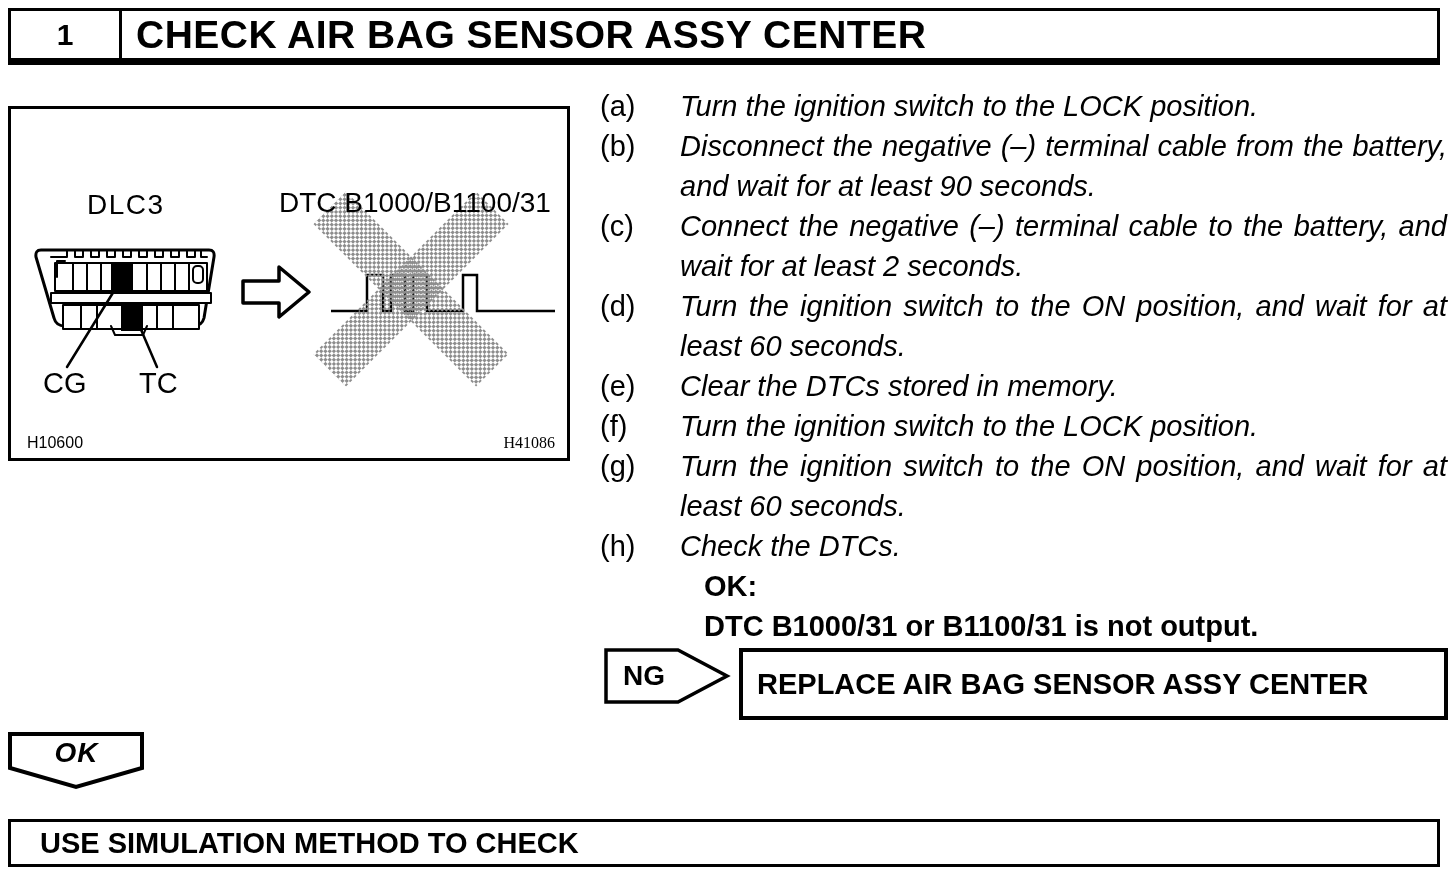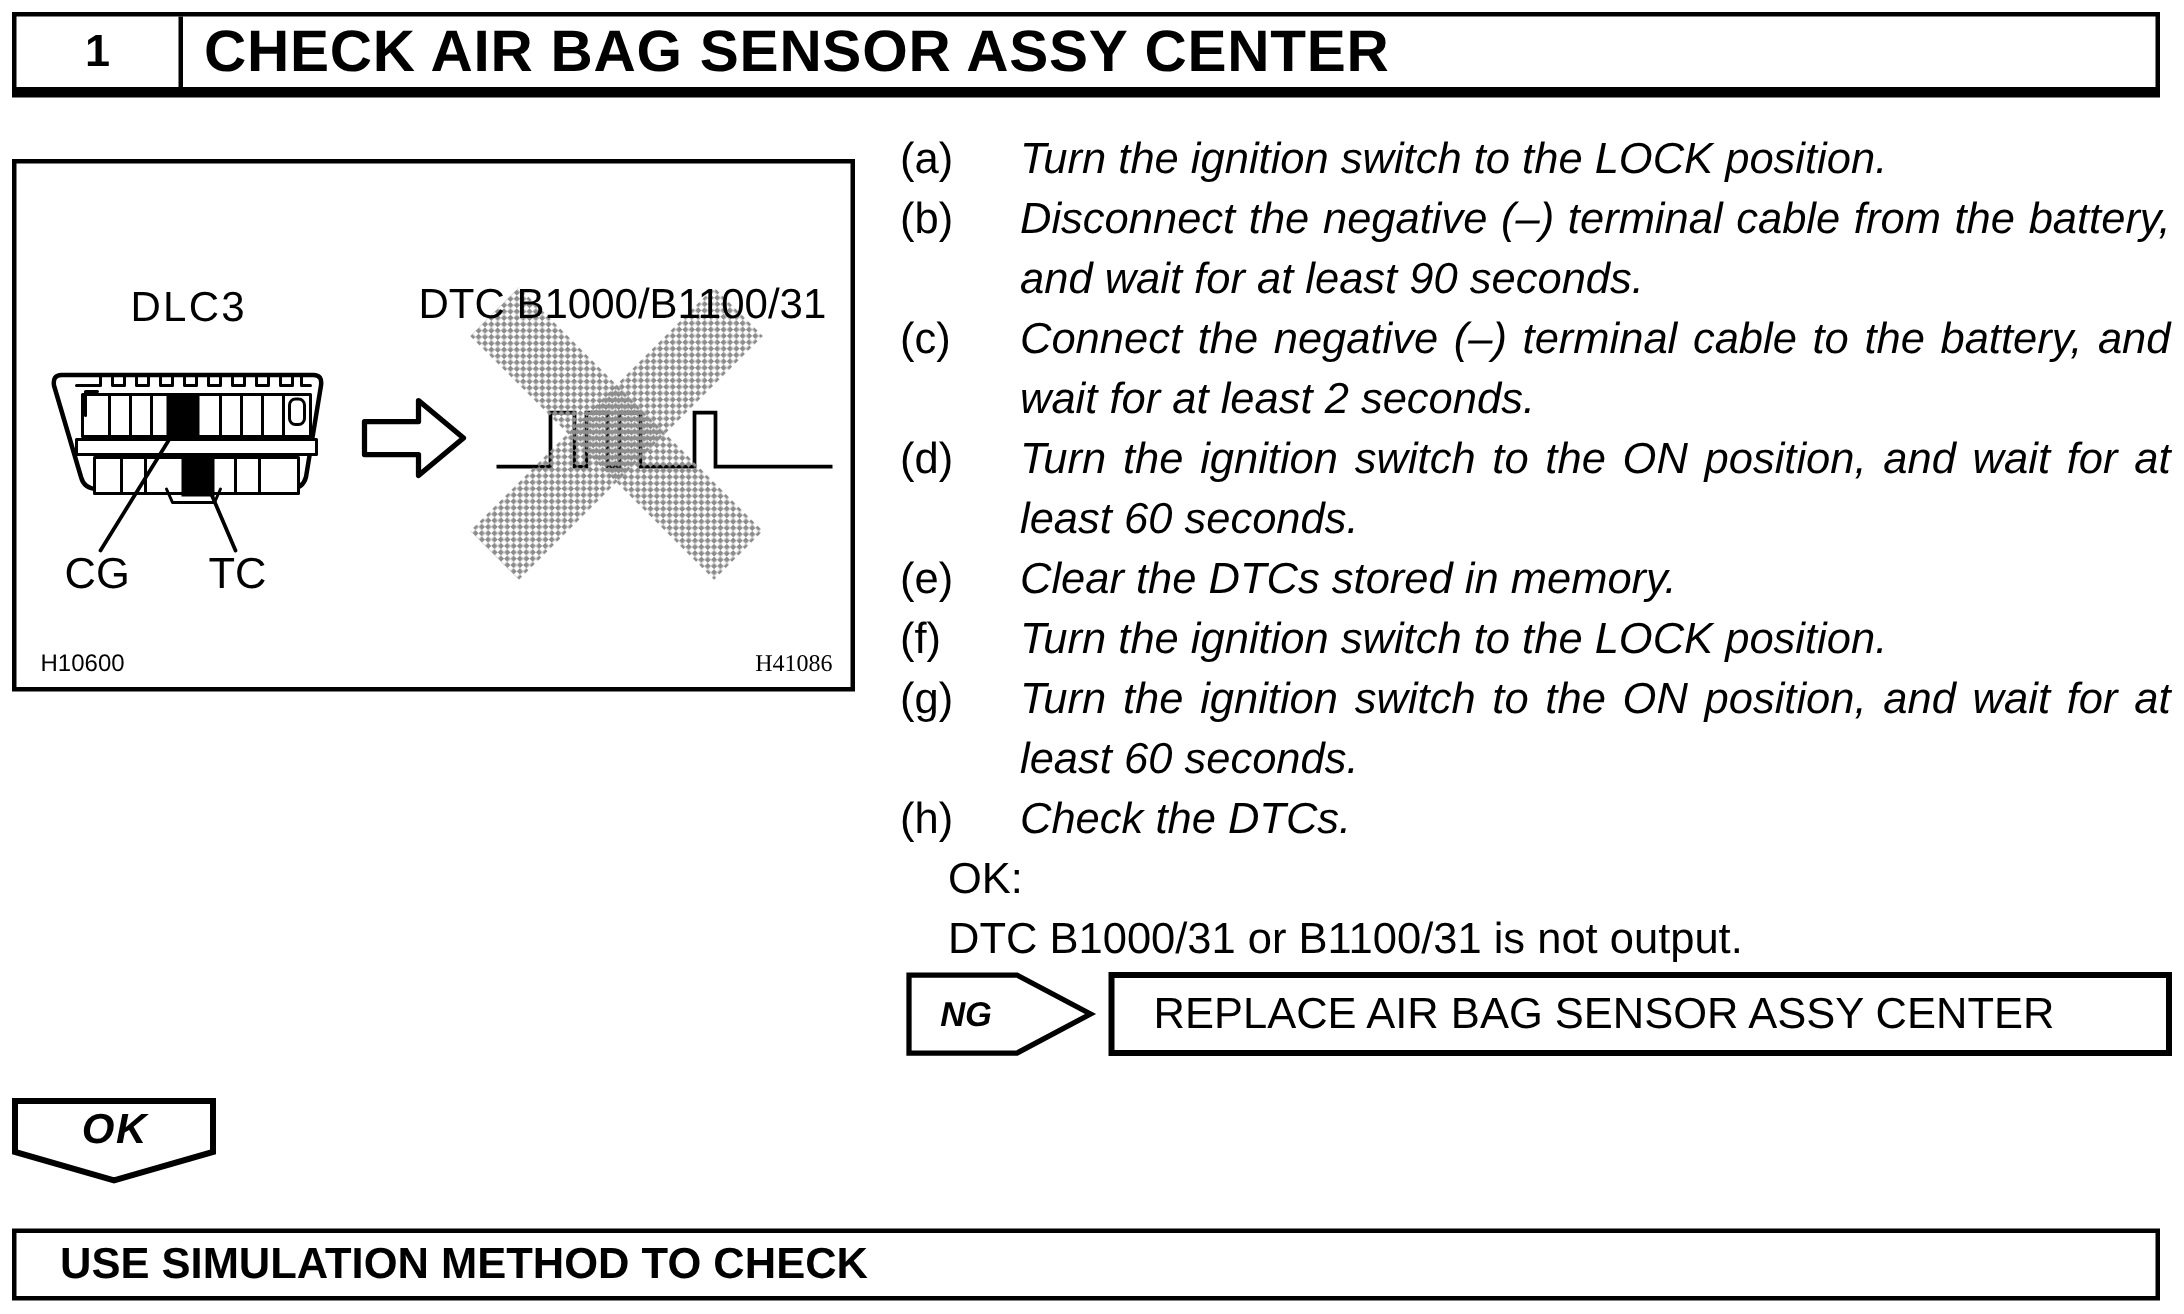--- a/index.html
+++ b/index.html
@@ -39,35 +39,35 @@
   .fig-ref  { position:absolute; bottom:6px; font-size:16px; }
   .ref-left  { left:16px; }
   .ref-right { right:12px;font-family:Liberation Serif, serif; }
 
   
   .steps { position:absolute; left:600px; top:86px; width:847px; }
   .step { display:flex; }
   .step-label { width:80px; flex:none; font-size:29px; line-height:40px; }
   .step-text  { width:767px; font-size:29px; line-height:40px;
                 text-align:justify; hyphens:manual;font-style:italic; }
-  .result-line { margin-left:32px; font-weight:normal; font-size:29px; line-height:40px; }
+  .result-line { margin-left:104px; font-weight:bold; font-size:29px; line-height:40px; }
 
   
   .ng-row { position:absolute; left:604px; top:648px; display:flex; align-items:stretch; }
   .ng-shape { position:relative; width:127px; height:56px; flex:none; margin-right:8px; }
   .ng-shape svg { position:absolute; left:0; top:0; }
   .ng-label {
     position:absolute; left:0; top:0; width:80px; height:56px;
     display:flex; align-items:center; justify-content:center;
-    font-weight:bold; font-size:23px;font-style:italic;
+    font-weight:bold; font-size:28px;
   }
   .ng-action-box {
-    width:709px; height:56px; box-sizing:border-box; border:4px solid #000;
-    display:flex; align-items:center; padding-left:26px;
-    font-weight:normal; font-size:29px; white-space:nowrap; background:#fff;
+    width:709px; height:72px; box-sizing:border-box; border:4px solid #000;
+    display:flex; align-items:center; padding-left:14px;
+    font-weight:bold; font-size:29px; white-space:nowrap; background:#fff;
   }
 
   
   .ok-shape { position:absolute; left:8px; top:732px; width:137px; height:60px;font-style:italic; }
   .ok-shape svg { position:absolute; left:0; top:0; }
   .ok-label {
     position:absolute; left:0; top:2px; width:137px; height:38px;
     display:flex; align-items:center; justify-content:center;
     font-weight:bold; font-size:28px; letter-spacing:1px;
   }

